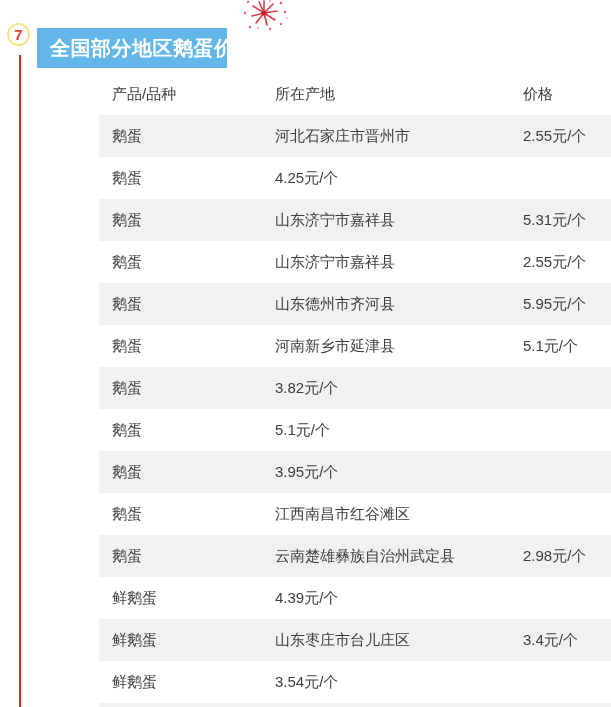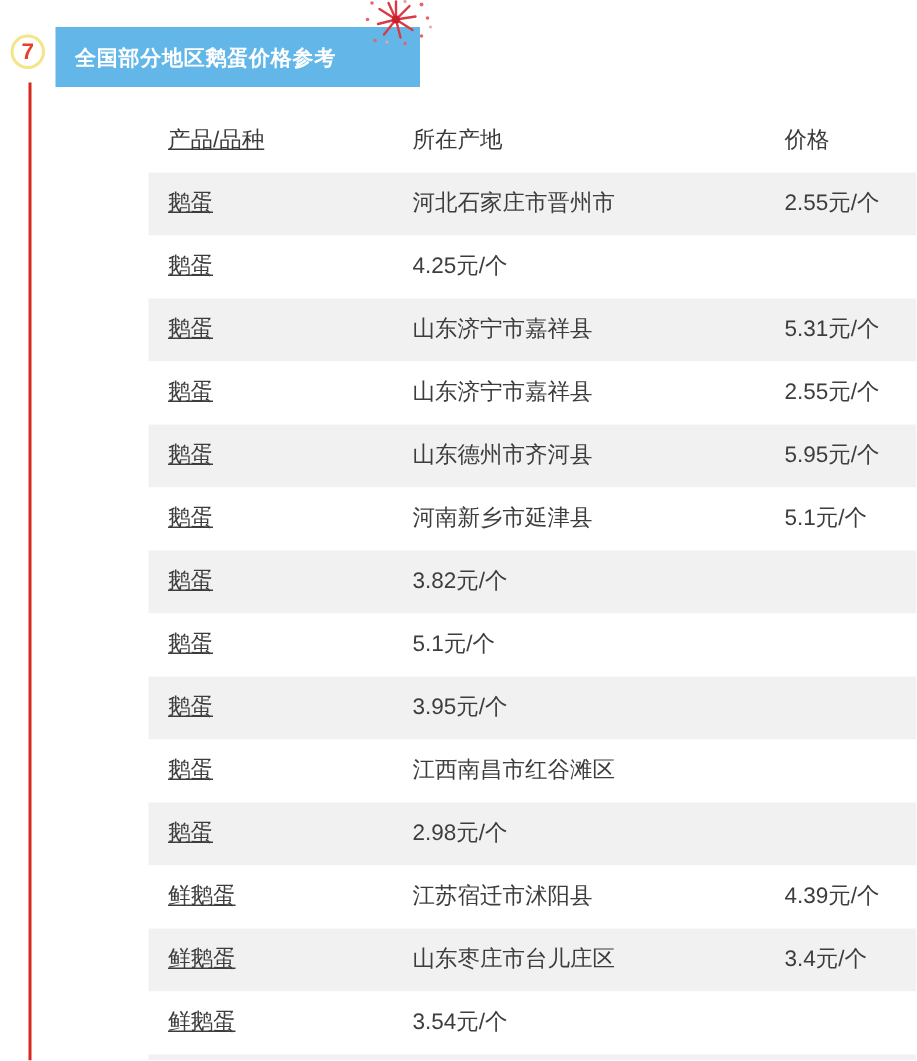--- a/index.html
+++ b/index.html
@@ -29,25 +29,25 @@
     border-radius: 50%;
     background: #ffffff;
     color: #e8402c;
     font-size: 15px; font-weight: bold;
     text-align: center; line-height: 19px;
   }
 
   
   .banner {
     position: absolute;
-    left: 37px; top: 18px;
-    width: 243px; height: 40px;
+    left: 37px; top: 28px;
+    width: 190px; height: 40px;
     background: #63b6e8;
     color: #ffffff;
-    font-size: 14px; font-weight: bold;
+    font-size: 20px; font-weight: bold;
     line-height: 40px;
     padding-left: 13px;
     letter-spacing: 0.5px;
     white-space: nowrap;
   }
 
   
   .firework {
     position: absolute;
     left: 237px; top: 0px;
@@ -63,21 +63,21 @@
     color: #3d3d3d;
     font-size: 15px;
   }
   .t-row {
     display: grid;
     grid-template-columns: 176px 248px 88px;
     height: 42px;
     line-height: 42px;
     white-space: nowrap;
   }
-  .t-row > div:first-child { padding-left: 13px; text-decoration: underline; }
+  .t-row > div:first-child { padding-left: 13px; }
   .t-head { background: #ffffff; color: #3a3a3a; }
   .rows .t-row:nth-child(odd) { background: #f1f1f1; }
   .rows .t-row:nth-child(even) { background: #ffffff; }
   .partial-row {
     position: absolute;
     left: 99px; top: 703px;
     width: 512px; height: 4px;
     background: #f1f1f1;
   }
 </style>
@@ -170,25 +170,25 @@
       <div class="t-row">
         <div>鹅蛋</div>
         <div>3.95元/个</div>
       </div>
       <div class="t-row">
         <div>鹅蛋</div>
         <div>江西南昌市红谷滩区</div>
       </div>
       <div class="t-row">
         <div>鹅蛋</div>
+        <div>云南楚雄彝族自治州武定县</div>
         <div>2.98元/个</div>
       </div>
       <div class="t-row">
         <div>鲜鹅蛋</div>
-        <div>江苏宿迁市沭阳县</div>
         <div>4.39元/个</div>
       </div>
       <div class="t-row">
         <div>鲜鹅蛋</div>
         <div>山东枣庄市台儿庄区</div>
         <div>3.4元/个</div>
       </div>
       <div class="t-row">
         <div>鲜鹅蛋</div>
         <div>3.54元/个</div>

